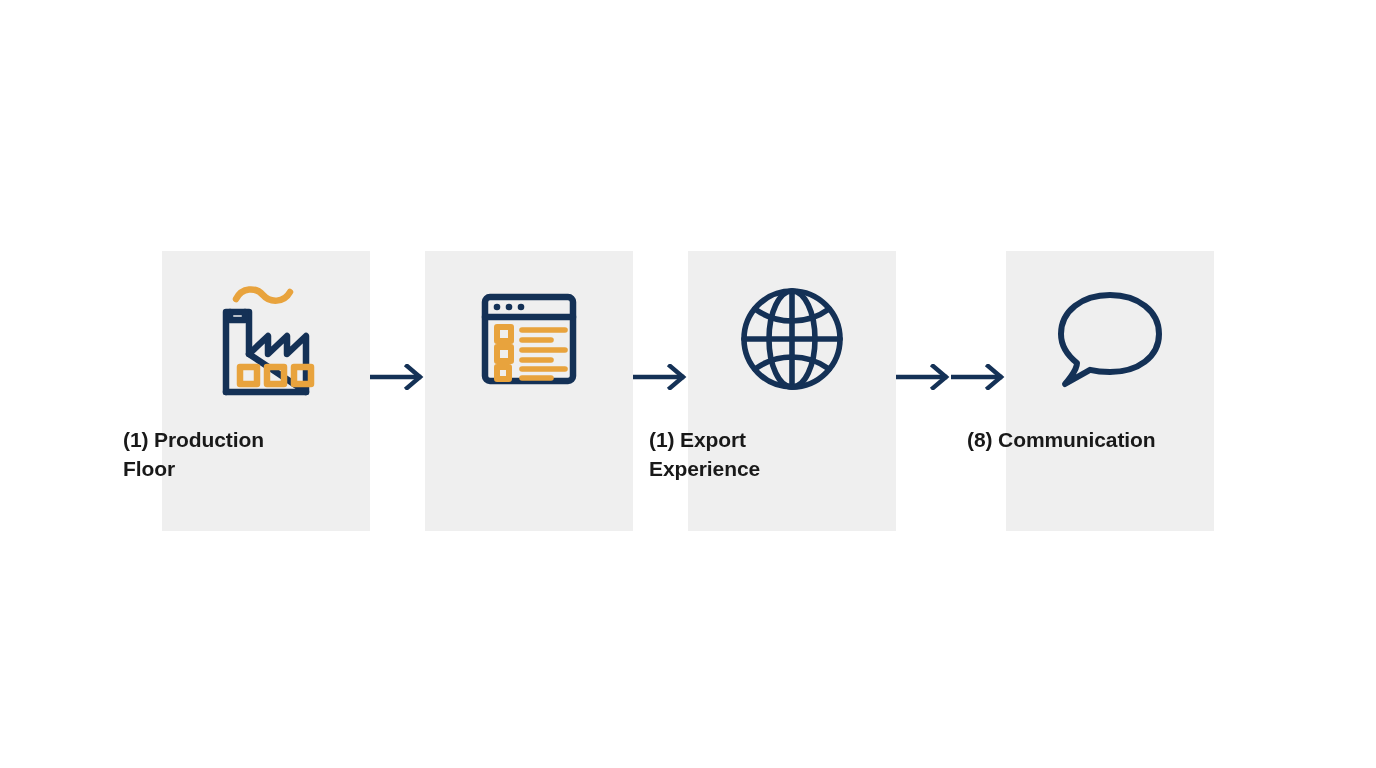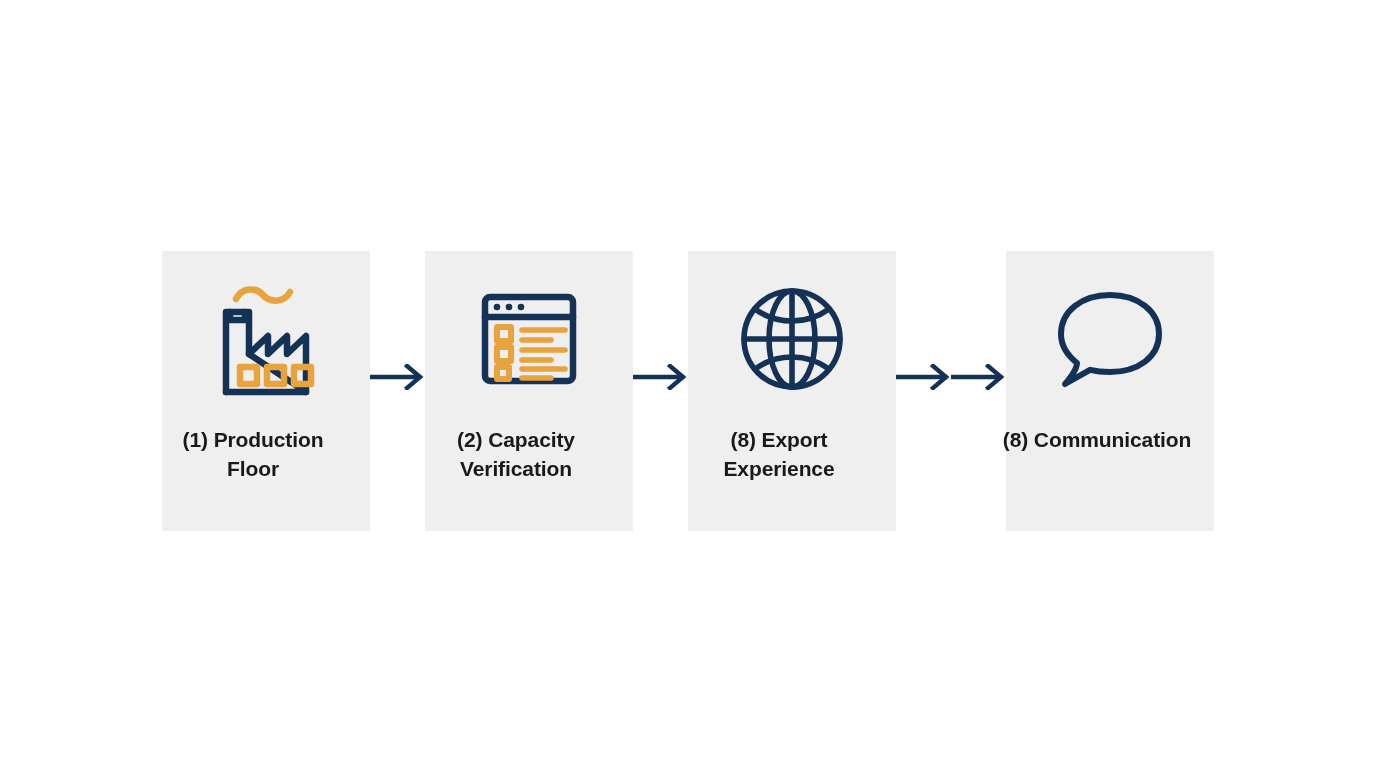--- a/index.html
+++ b/index.html
@@ -42,21 +42,21 @@
     justify-content: center;
   }
   .icon-wrap svg {
     display: block;
     overflow: visible;
   }
   .step-label {
     font-size: 21px;
     font-weight: 700;
     color: #191919;
-    text-align: center;
+    text-align: left;
     line-height: 28.5px;
     letter-spacing: -0.1px;
     width: 260px;
     margin-left: -26px;
     white-space: pre-line;
   }
   .connector {
     flex: 0 0 auto;
     width: 55px;
     height: 280px;
@@ -125,22 +125,20 @@
         <g fill="none" stroke="#E8A33D" stroke-width="5.6" stroke-linecap="round">
           <path d="M49 47 L92 47"></path>
           <path d="M49 57 L78 57"></path>
           <path d="M49 67 L92 67"></path>
           <path d="M49 77 L78 77"></path>
           <path d="M49 86 L92 86"></path>
           <path d="M49 95 L78 95"></path>
         </g>
       </svg>
     </div>
-    <div class="step-label">(2) Capacity
-Verification</div>
   </div>
 
   <div class="connector">
     <svg width="55" height="26" viewBox="0 0 55 26">
       <g fill="none" stroke="#143156" stroke-width="4.4" stroke-linecap="square" stroke-linejoin="miter">
         <path d="M2 13 L49 13"></path>
         <path d="M37 2 L50 13 L37 24"></path>
       </g>
     </svg>
   </div>
@@ -151,21 +149,21 @@
         <g fill="none" stroke="#143156" stroke-width="5.6" stroke-linecap="round">
           <circle cx="53" cy="53" r="48"></circle>
           <path d="M5 53 L101 53"></path>
           <path d="M53 5 L53 101"></path>
           <ellipse cx="53" cy="53" rx="23" ry="48"></ellipse>
           <path d="M16 23 C27 31, 39 35, 53 35 C67 35, 79 31, 90 23"></path>
           <path d="M16 83 C27 75, 39 71, 53 71 C67 71, 79 75, 90 83"></path>
         </g>
       </svg>
     </div>
-    <div class="step-label">(8) Export
+    <div class="step-label">(1) Export
 Experience</div>
   </div>
 
   <div class="connector">
     <svg width="55" height="26" viewBox="0 0 55 26">
       <g fill="none" stroke="#143156" stroke-width="4.4" stroke-linecap="square" stroke-linejoin="miter">
         <path d="M2 13 L49 13"></path>
         <path d="M37 2 L50 13 L37 24"></path>
       </g>
     </svg>

